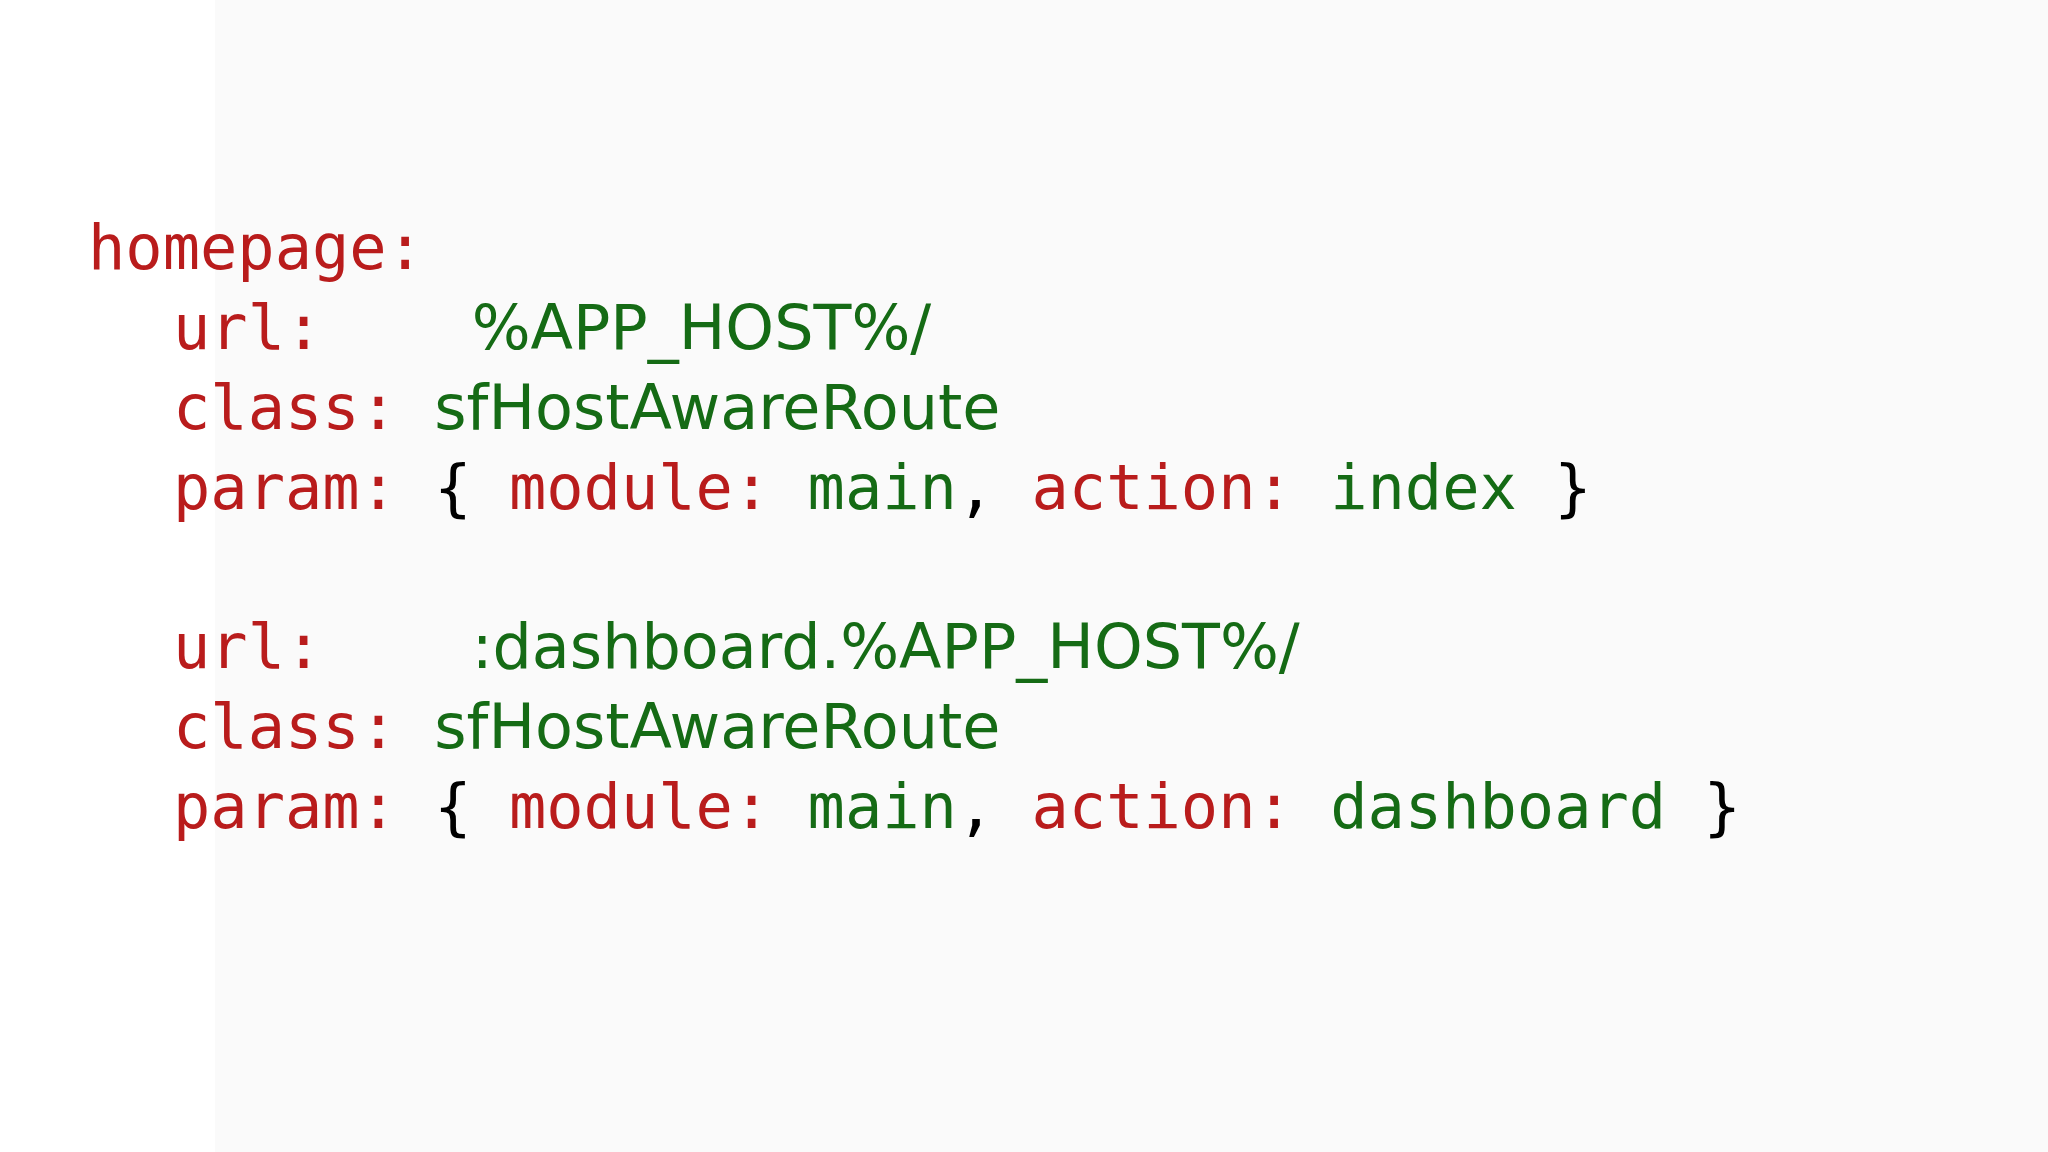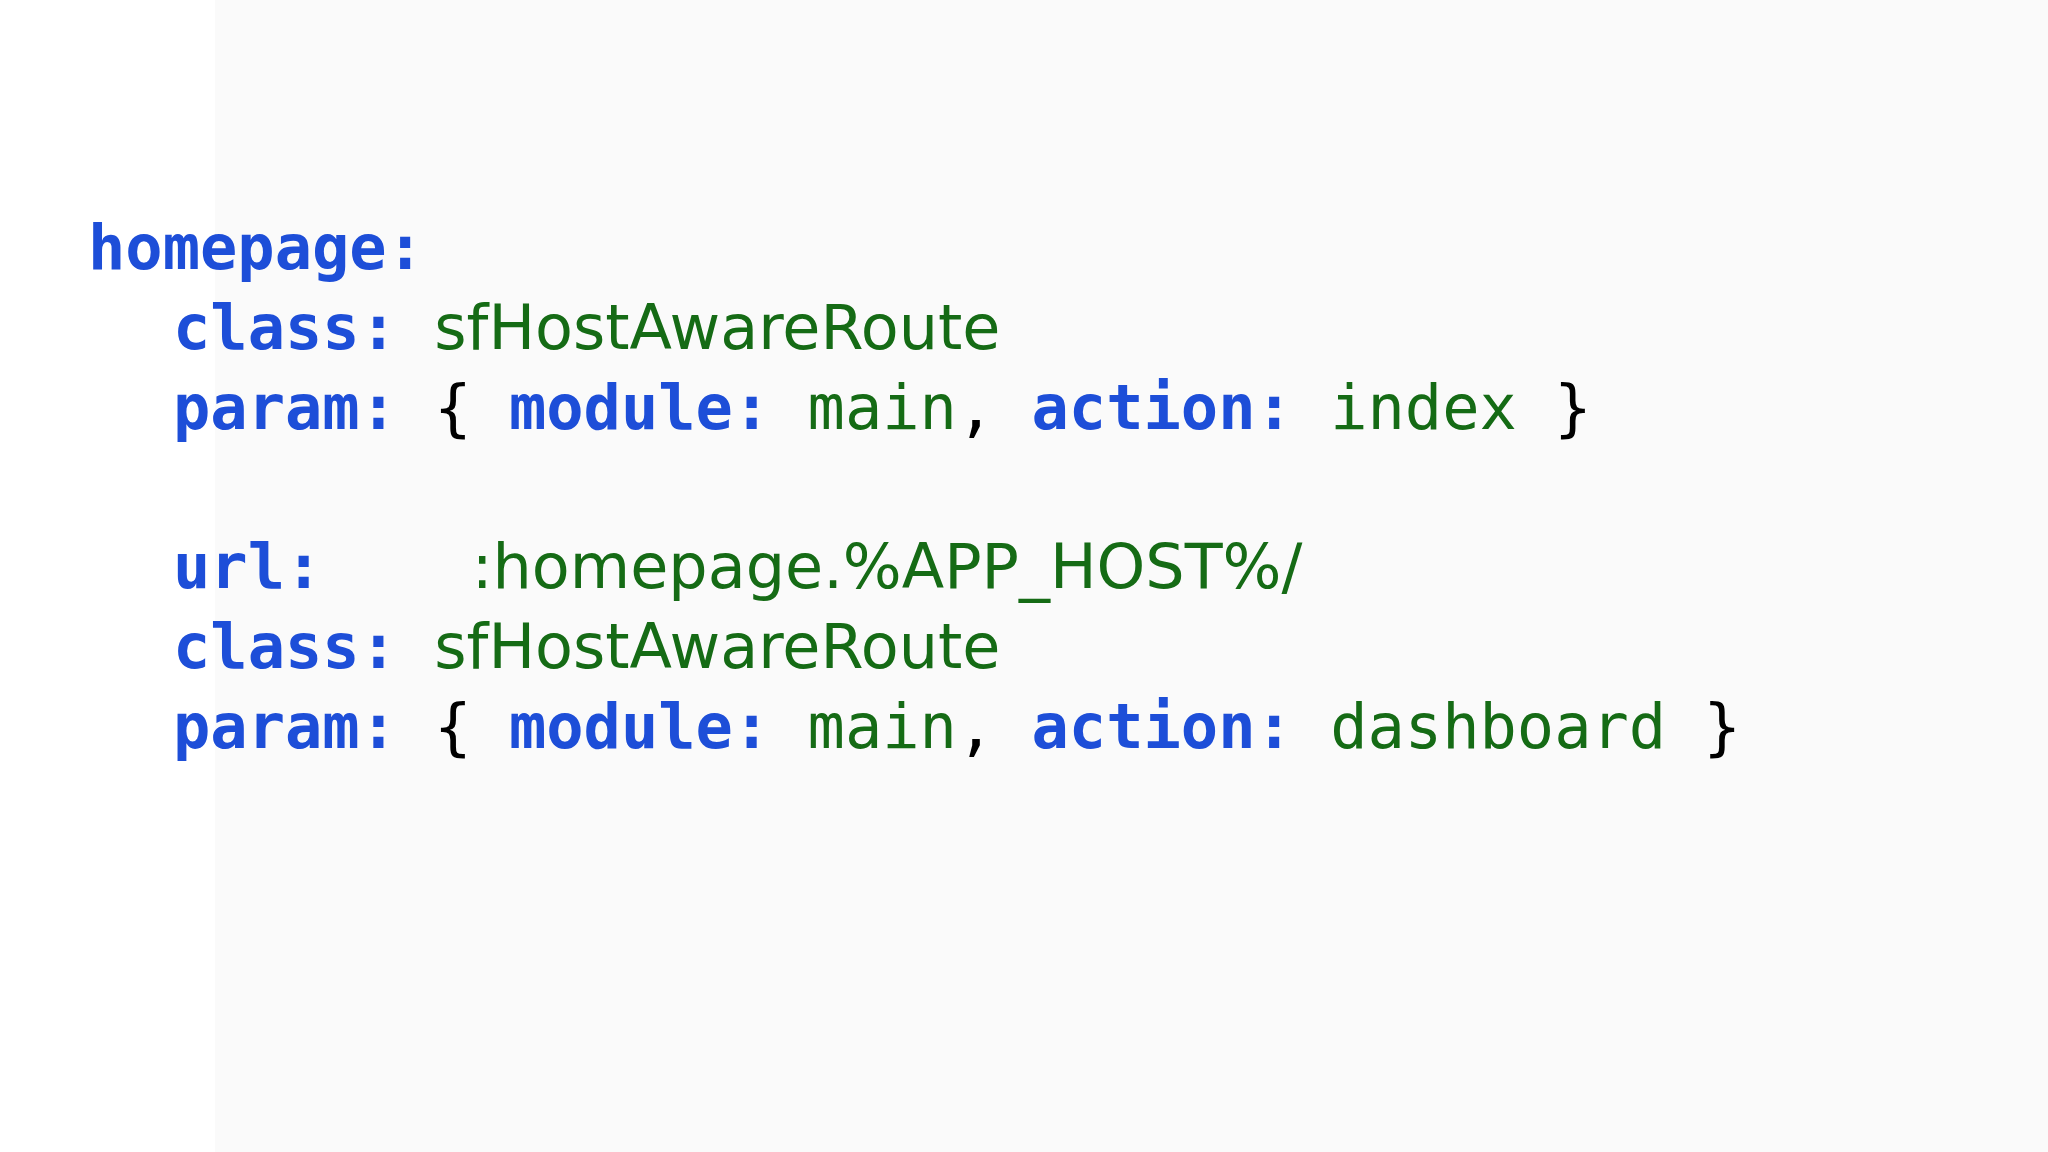--- a/index.html
+++ b/index.html
@@ -45,38 +45,38 @@
   .tok {
     white-space: pre;
   }
   .mono {
     font-family: "DejaVu Sans Mono", "Liberation Mono", monospace;
   }
   .sans {
     font-family: "DejaVu Sans", "Liberation Sans", sans-serif;
   }
   .key {
-    color: #1d4ed8;
-    font-weight: bold;
+    color: #b91c1c;
   }
   .val {
     color: #156b15;
   }
   .punct {
     color: #000000;
   }
 </style>
 </head>
 <body>
 
 <div id="page">
   <div class="bg-band"></div>
   <div class="code-block">
 
   <div class="line"><span class="tok mono key">homepage:</span></div>
+      <div class="line indent"><span class="tok mono key">url:</span><span class="tok mono punct">    </span><span class="tok sans val">%APP_HOST%/</span></div>
       <div class="line indent"><span class="tok mono key">class:</span><span class="tok mono punct"> </span><span class="tok sans val">sfHostAwareRoute</span></div>
       <div class="line indent"><span class="tok mono key">param:</span><span class="tok mono punct"> </span><span class="tok mono punct">{</span><span class="tok mono punct"> </span><span class="tok mono key">module:</span><span class="tok mono punct"> </span><span class="tok mono val">main</span><span class="tok mono punct">,</span><span class="tok mono punct"> </span><span class="tok mono key">action:</span><span class="tok mono punct"> </span><span class="tok mono val">index</span><span class="tok mono punct"> </span><span class="tok mono punct">}</span></div>
       <div class="line blank"></div>
-      <div class="line indent"><span class="tok mono key">url:</span><span class="tok mono punct">    </span><span class="tok sans val">:homepage.%APP_HOST%/</span></div>
+      <div class="line indent"><span class="tok mono key">url:</span><span class="tok mono punct">    </span><span class="tok sans val">:dashboard.%APP_HOST%/</span></div>
       <div class="line indent"><span class="tok mono key">class:</span><span class="tok mono punct"> </span><span class="tok sans val">sfHostAwareRoute</span></div>
       <div class="line indent"><span class="tok mono key">param:</span><span class="tok mono punct"> </span><span class="tok mono punct">{</span><span class="tok mono punct"> </span><span class="tok mono key">module:</span><span class="tok mono punct"> </span><span class="tok mono val">main</span><span class="tok mono punct">,</span><span class="tok mono punct"> </span><span class="tok mono key">action:</span><span class="tok mono punct"> </span><span class="tok mono val">dashboard</span><span class="tok mono punct"> </span><span class="tok mono punct">}</span></div>
     </div>
 </div>
 
 </body></html>

